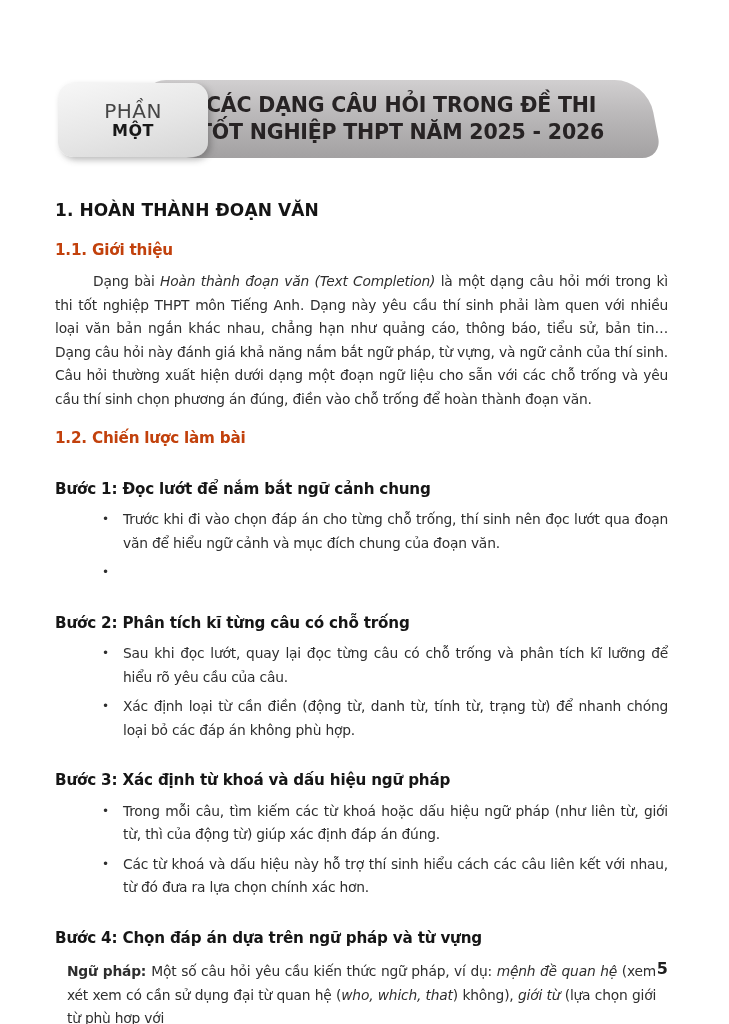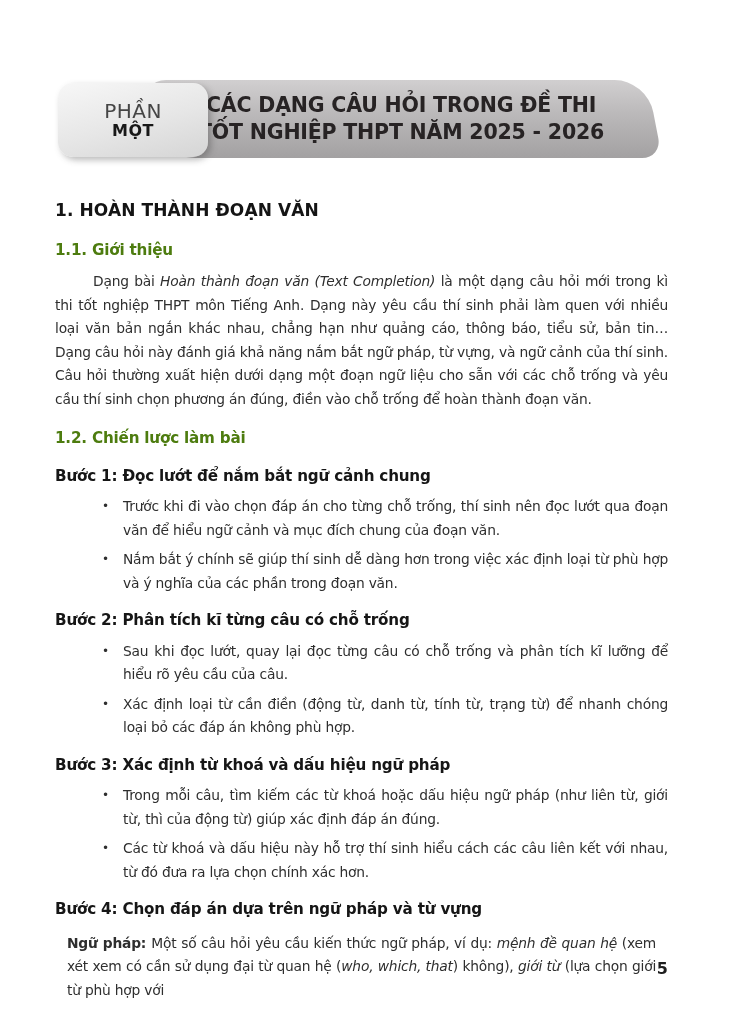--- a/index.html
+++ b/index.html
@@ -94,24 +94,24 @@
     margin: 27px 0 0;
     font-size: 17px;
     font-weight: bold;
     color: #141414;
     letter-spacing: 0.1px;
   }
   .h2 {
     margin: 16px 0 0;
     font-size: 15.2px;
     font-weight: bold;
-    color: #4d7c0f;
+    color: #c2410c;
   }
   .h3 {
-    margin: 14px 0 0;
+    margin: 27px 0 0;
     font-size: 15.2px;
     font-weight: bold;
     color: #161616;
   }
   .p-intro {
     margin: 8px 0 0;
     text-align: justify;
     text-indent: 38px;
   }
   .blist {
@@ -175,21 +175,20 @@
   <div class="h2">1.2. Chiến lược làm bài</div>
 
   <div class="h3">Bước 1: Đọc lướt để nắm bắt ngữ cảnh chung</div>
   <ul class="blist">
     <li>
       <span class="bullet-dot">•</span>
       <span class="bullet-text">Trước khi đi vào chọn đáp án cho từng chỗ trống, thí sinh nên đọc lướt qua đoạn văn để hiểu ngữ cảnh và mục đích chung của đoạn văn.</span>
     </li>
     <li>
       <span class="bullet-dot">•</span>
-      <span class="bullet-text">Nắm bắt ý chính sẽ giúp thí sinh dễ dàng hơn trong việc xác định loại từ phù hợp và ý nghĩa của các phần trong đoạn văn.</span>
     </li>
   </ul>
 
   <div class="h3">Bước 2: Phân tích kĩ từng câu có chỗ trống</div>
   <ul class="blist">
     <li>
       <span class="bullet-dot">•</span>
       <span class="bullet-text">Sau khi đọc lướt, quay lại đọc từng câu có chỗ trống và phân tích kĩ lưỡng để hiểu rõ yêu cầu của câu.</span>
     </li>
     <li>

